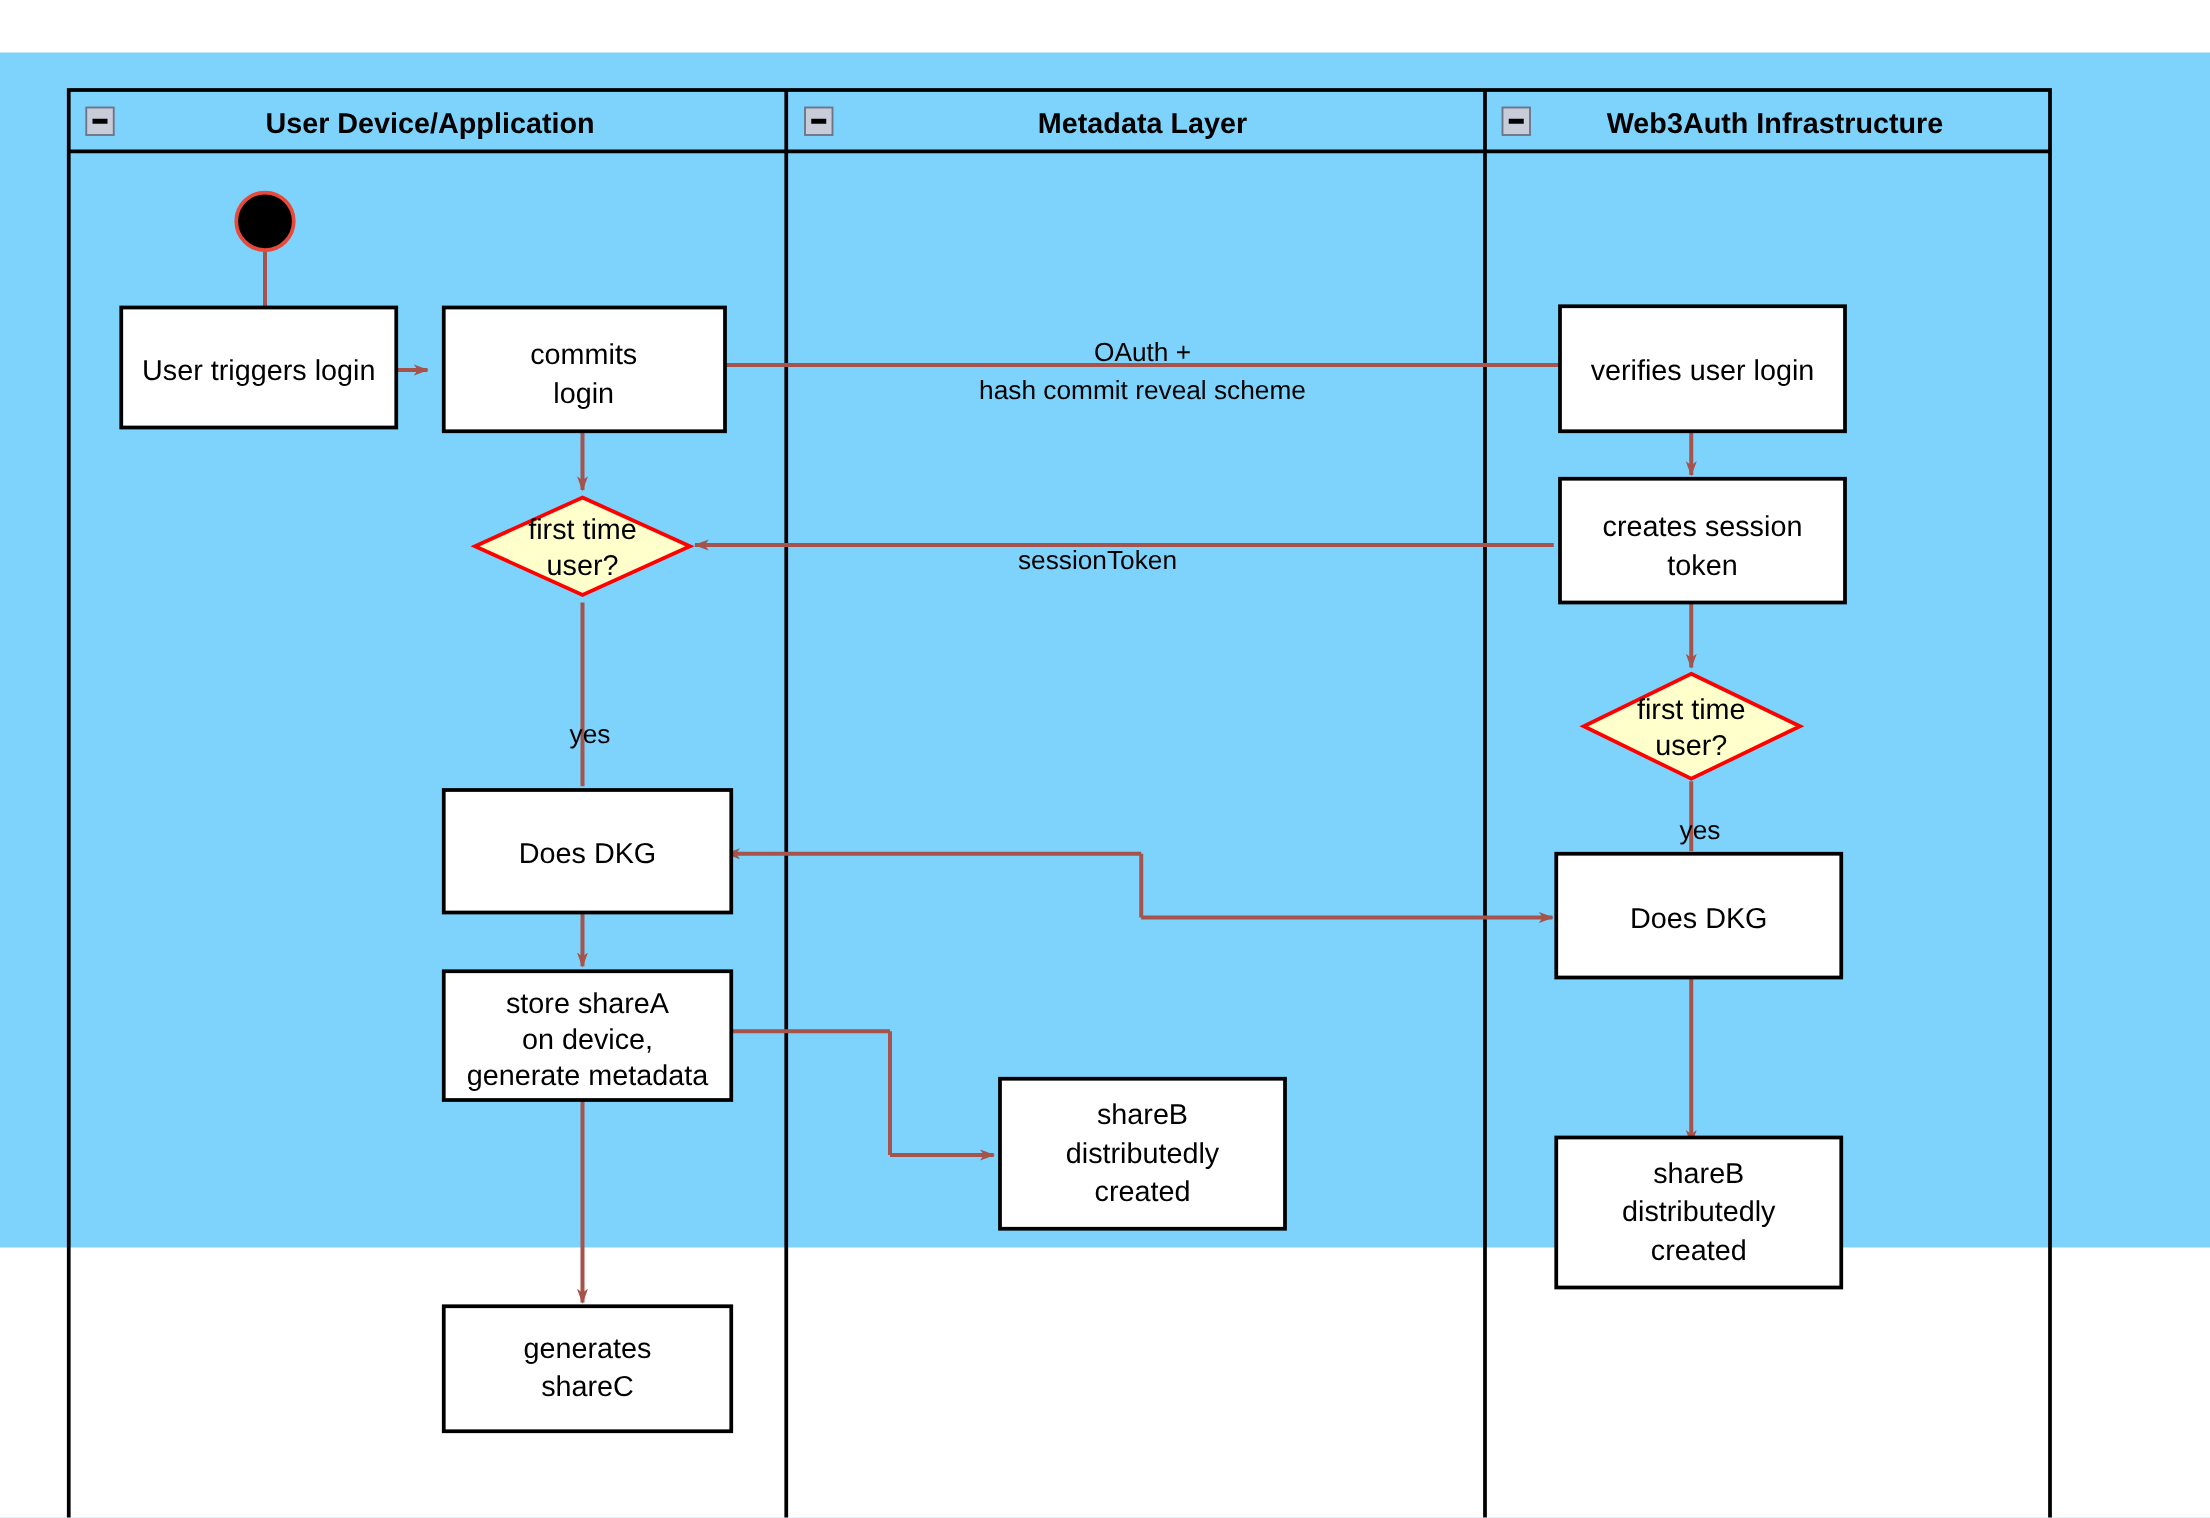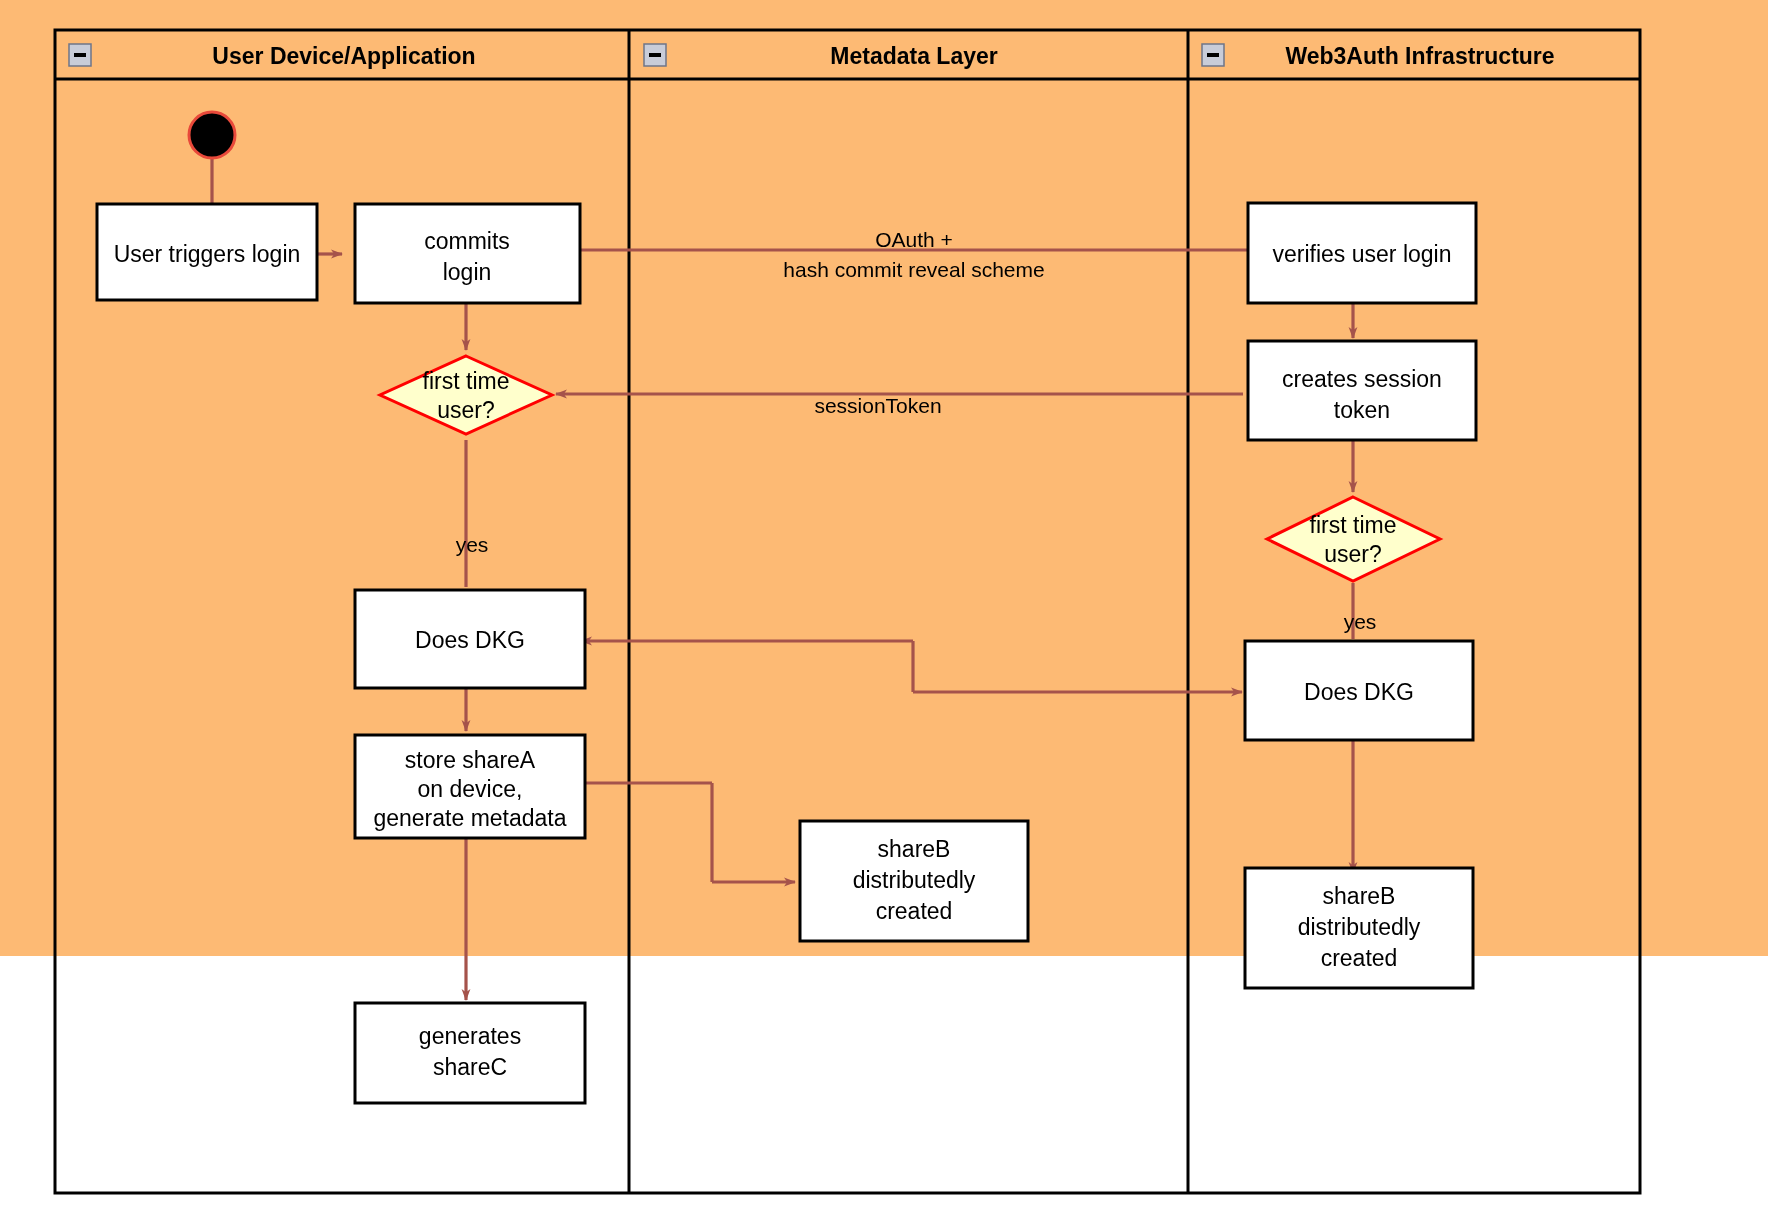--- a/index.html
+++ b/index.html
@@ -10,21 +10,22 @@
   body {
     font-family: "Liberation Sans", sans-serif;
     width: 1768px;
     height: 1214px;
     overflow: hidden;
   }
   #canvas {
     position: relative;
     width: 1768px;
     height: 956px;
-    background: #fdba74;
+    background: #7dd3fc;
+    margin-top: 42px;
   }
   svg.diagram {
     position: absolute;
     top: 0;
     left: 0;
     width: 1768px;
     height: 1214px;
   }
   .lane-title {
     font-size: 23px;

